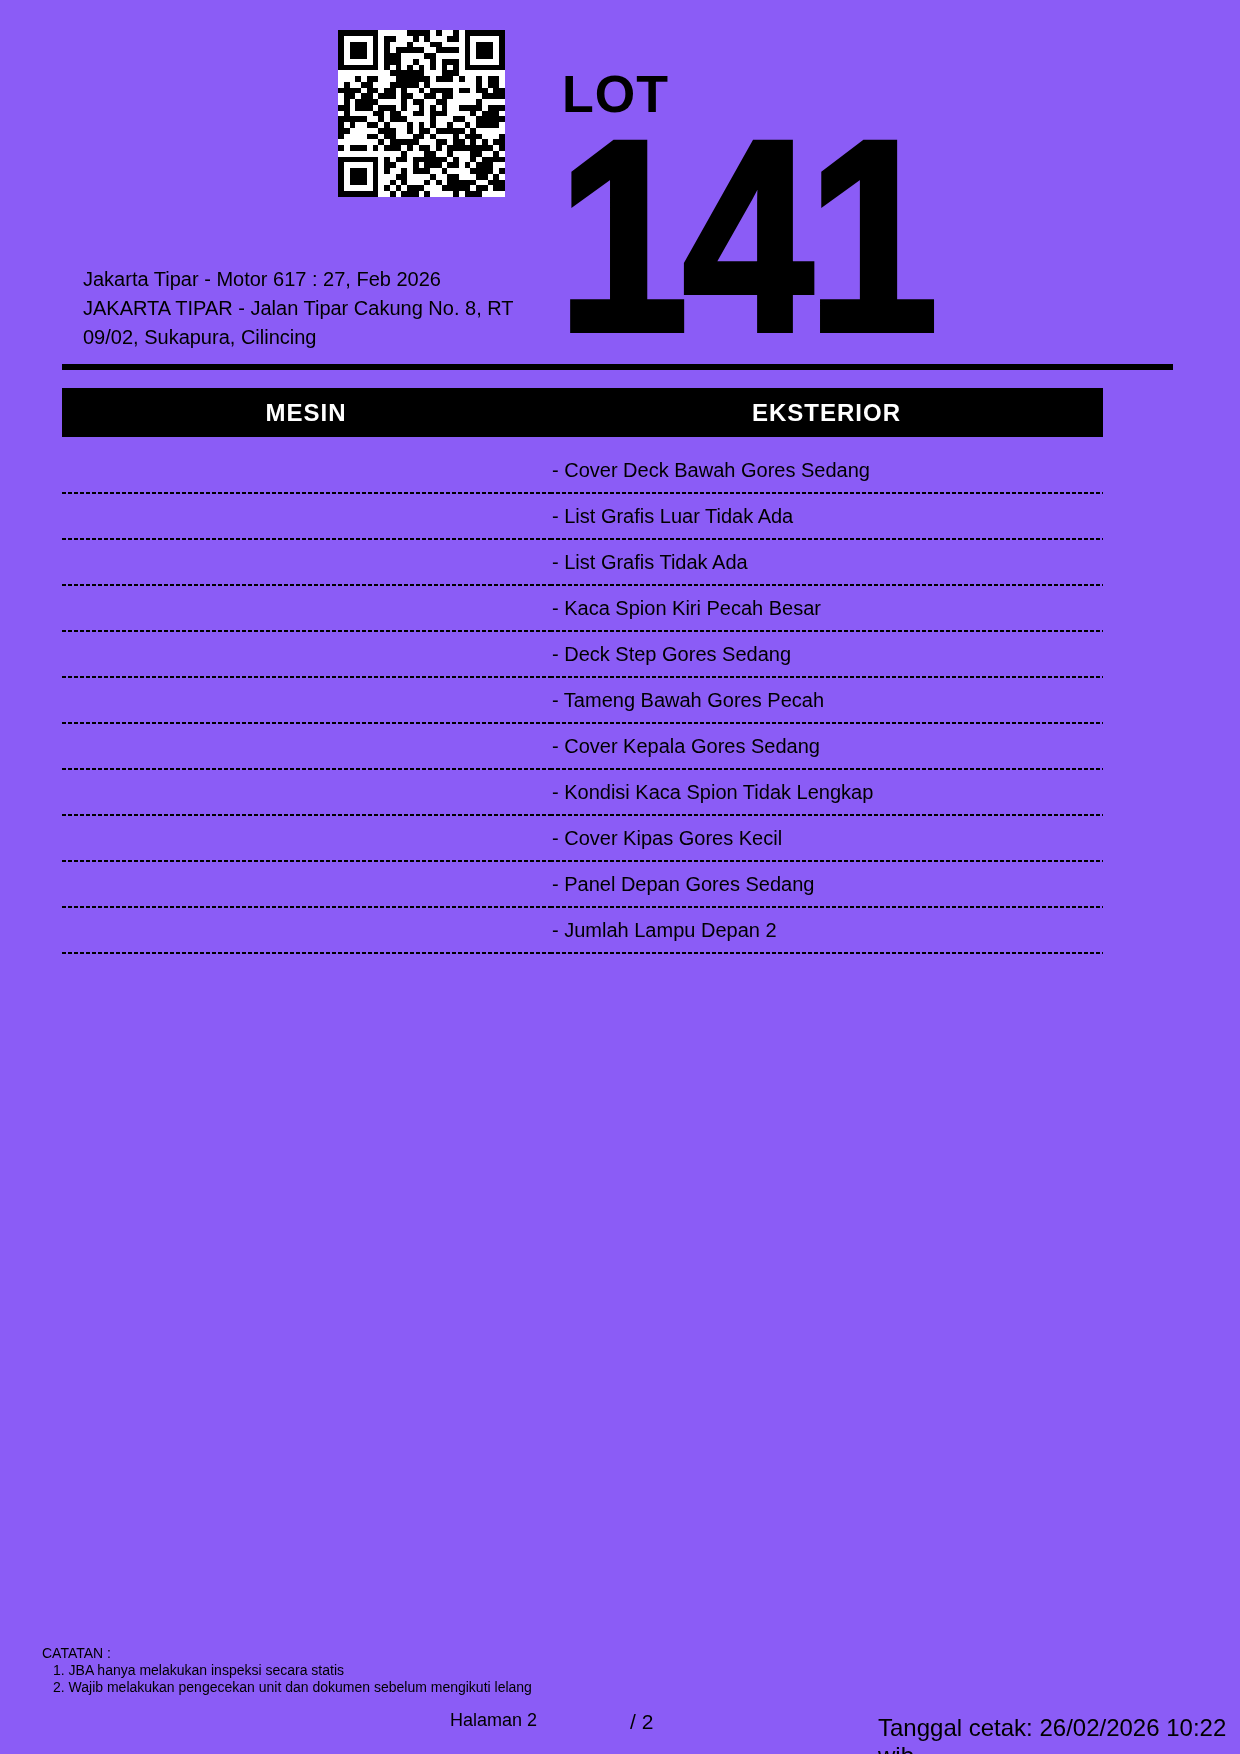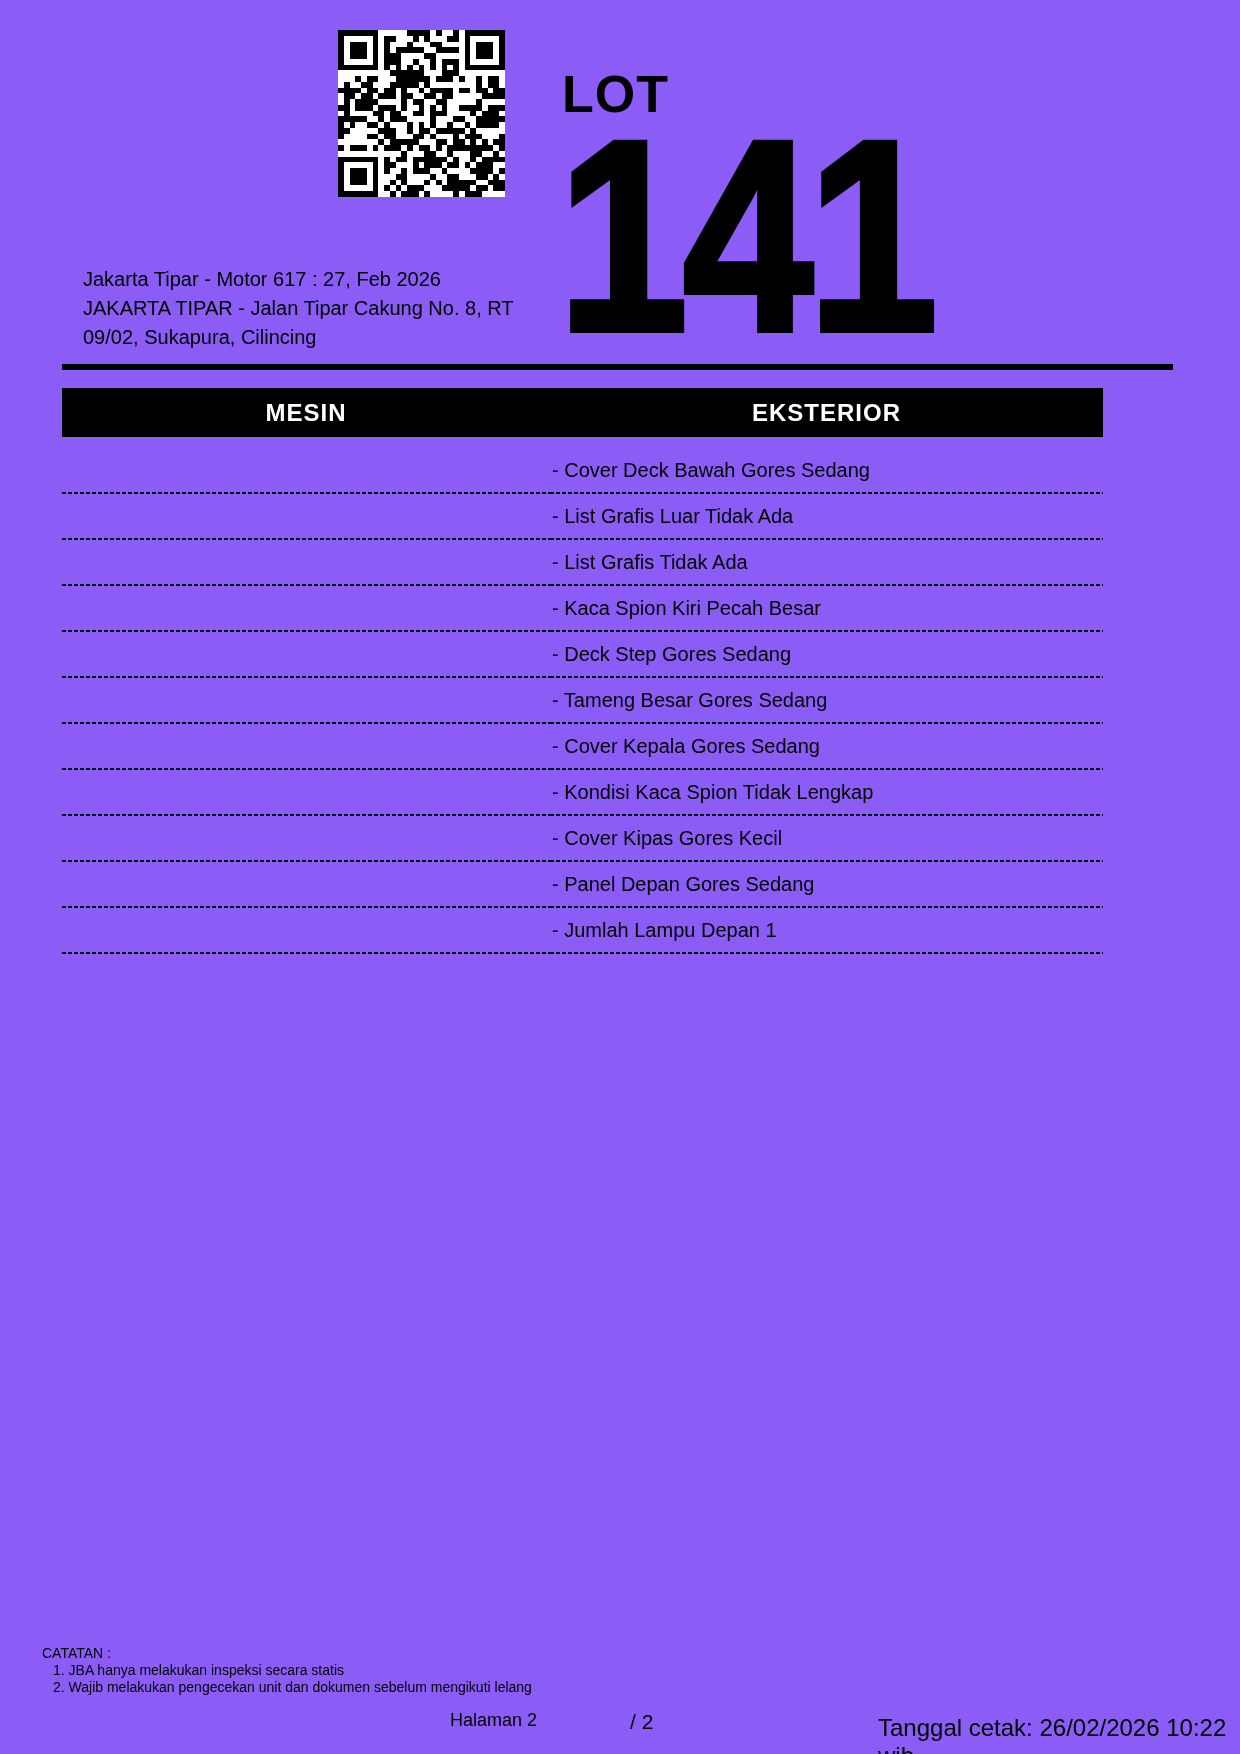--- a/index.html
+++ b/index.html
@@ -485,21 +485,21 @@
           </div>
           <div class="col-right">
             <span class="item-text">- Deck Step Gores Sedang</span>
           </div>
         </div>
         <div class="cols body-row">
           <div class="col-left">
             <span class="item-text"></span>
           </div>
           <div class="col-right">
-            <span class="item-text">- Tameng Besar Gores Sedang</span>
+            <span class="item-text">- Tameng Bawah Gores Pecah</span>
           </div>
         </div>
         <div class="cols body-row">
           <div class="col-left">
             <span class="item-text"></span>
           </div>
           <div class="col-right">
             <span class="item-text">- Cover Kepala Gores Sedang</span>
           </div>
         </div>
@@ -525,21 +525,21 @@
           </div>
           <div class="col-right">
             <span class="item-text">- Panel Depan Gores Sedang</span>
           </div>
         </div>
         <div class="cols body-row">
           <div class="col-left">
             <span class="item-text"></span>
           </div>
           <div class="col-right">
-            <span class="item-text">- Jumlah Lampu Depan 1</span>
+            <span class="item-text">- Jumlah Lampu Depan 2</span>
           </div>
         </div>
       </div>
   </div>
 
   <div class="notes">
     <div>CATATAN :</div>
     <div class="note-line">1. JBA hanya melakukan inspeksi secara statis</div>
     <div class="note-line">2. Wajib melakukan pengecekan unit dan dokumen sebelum mengikuti lelang</div>
   </div>

